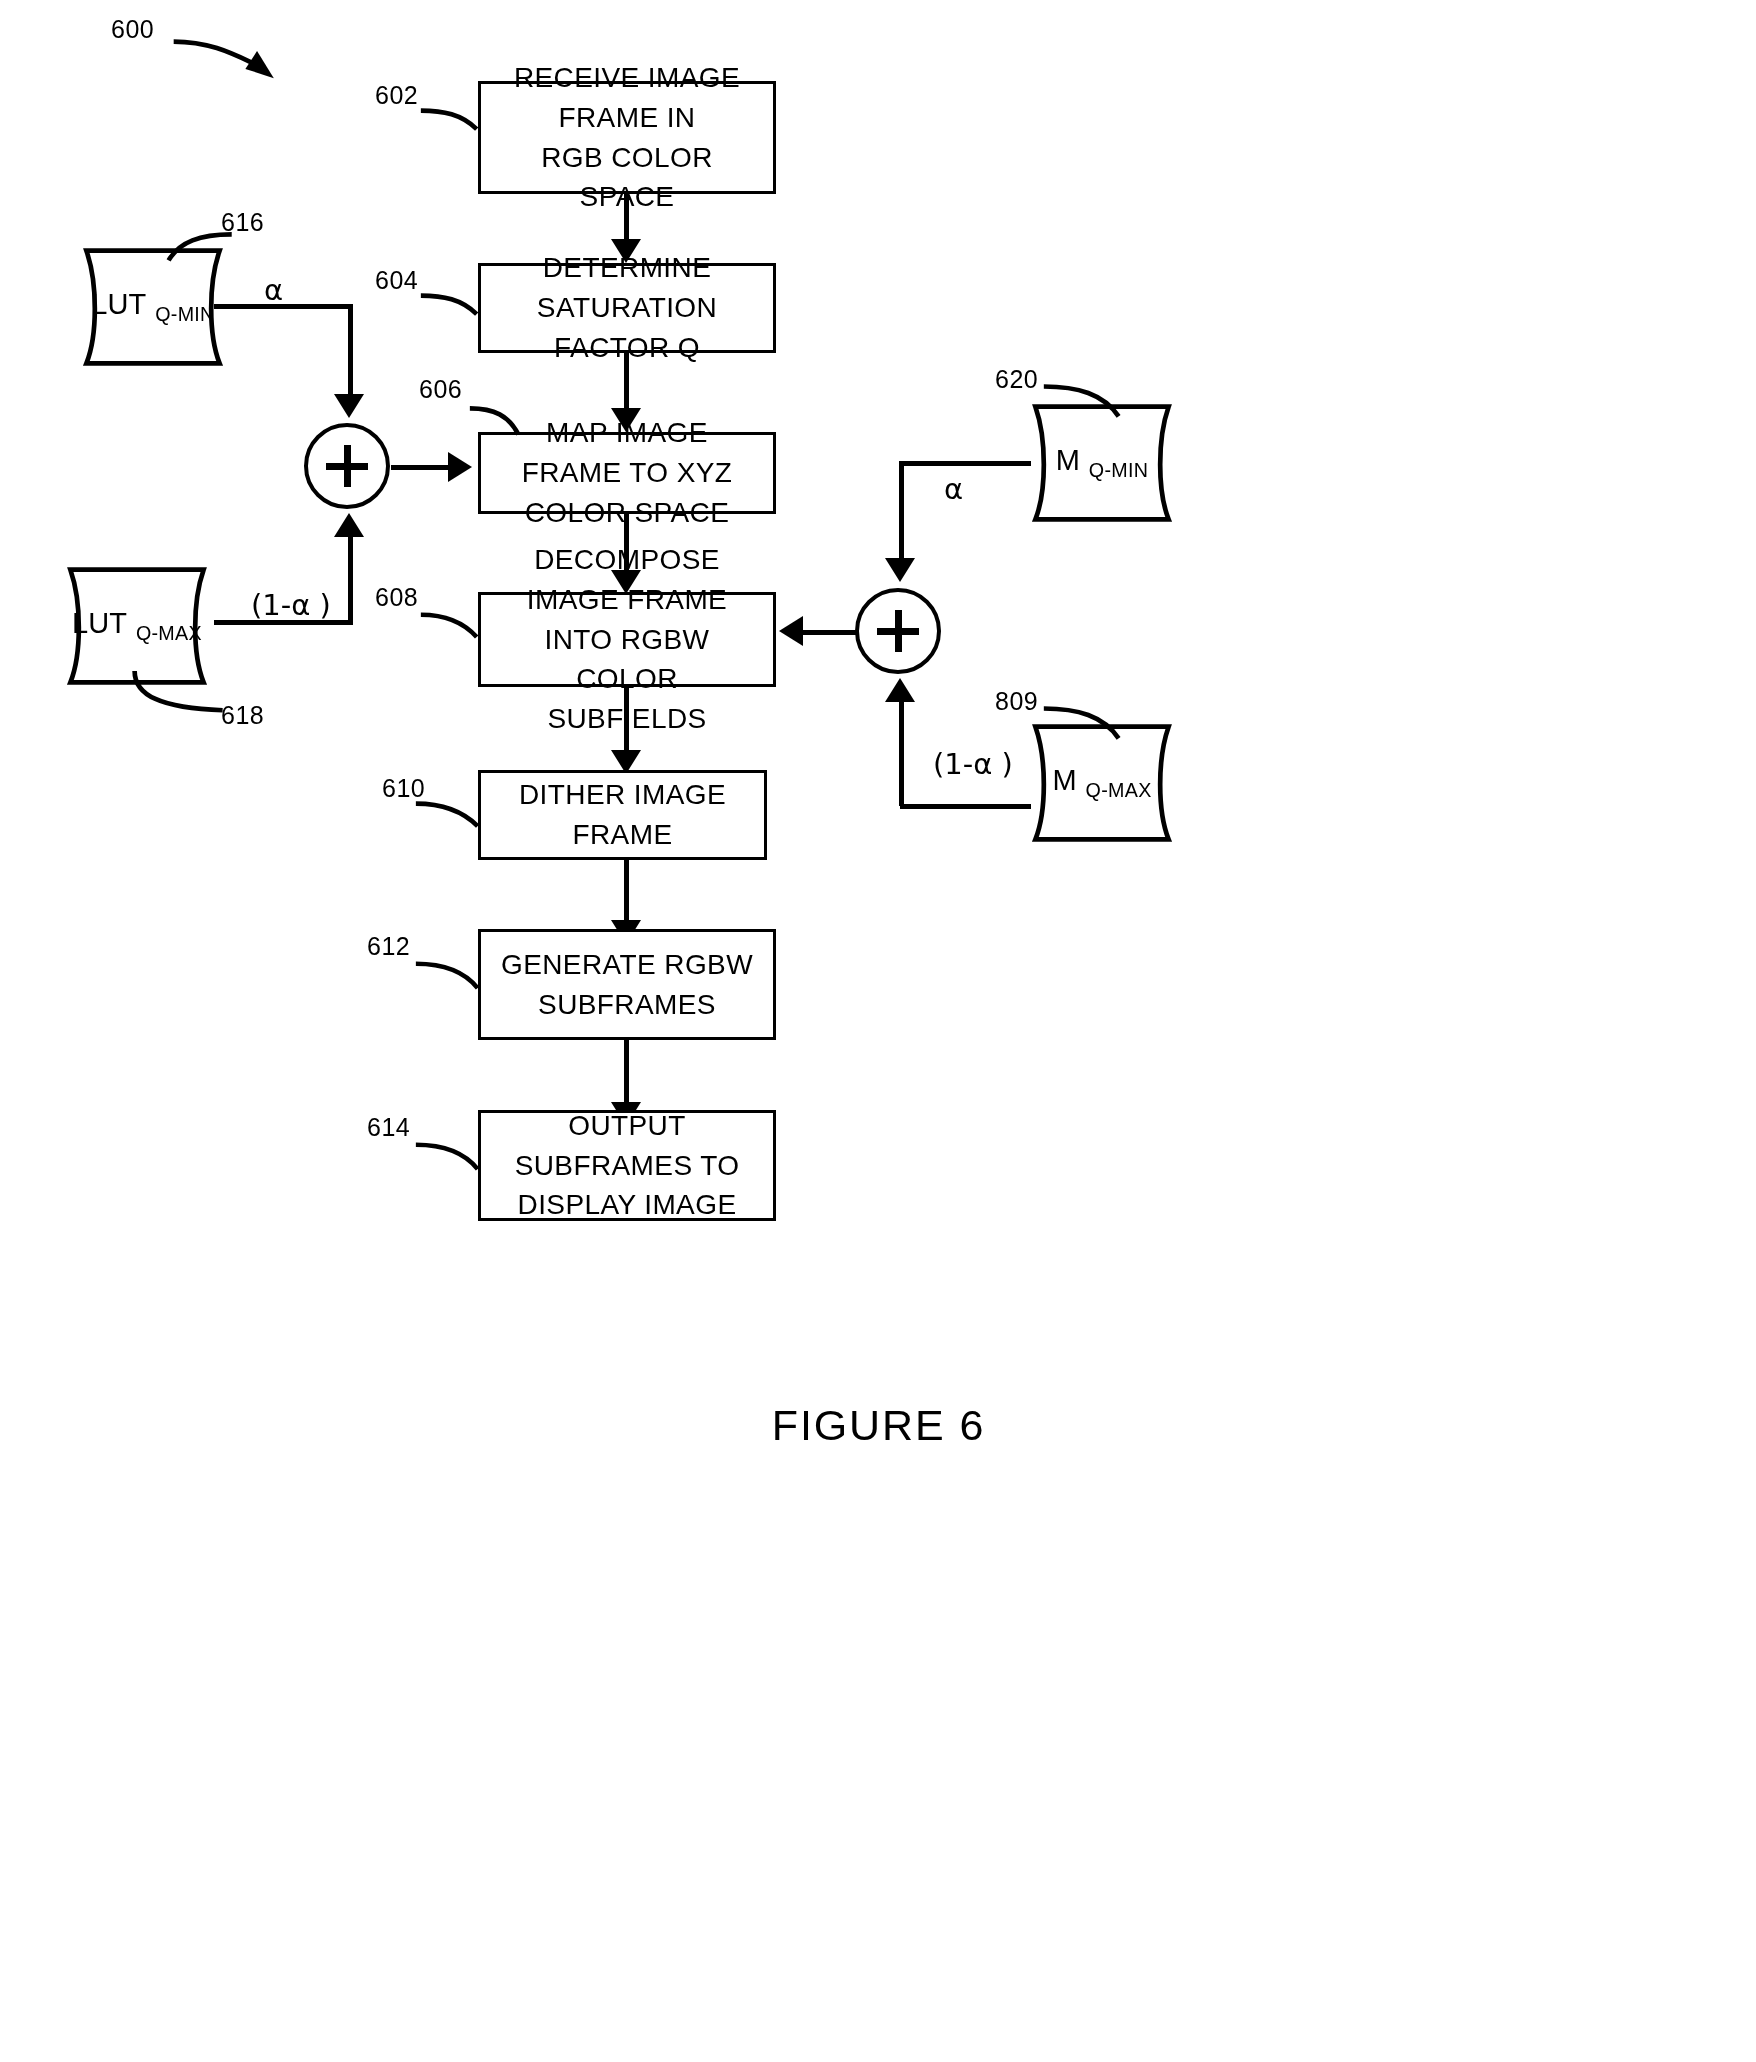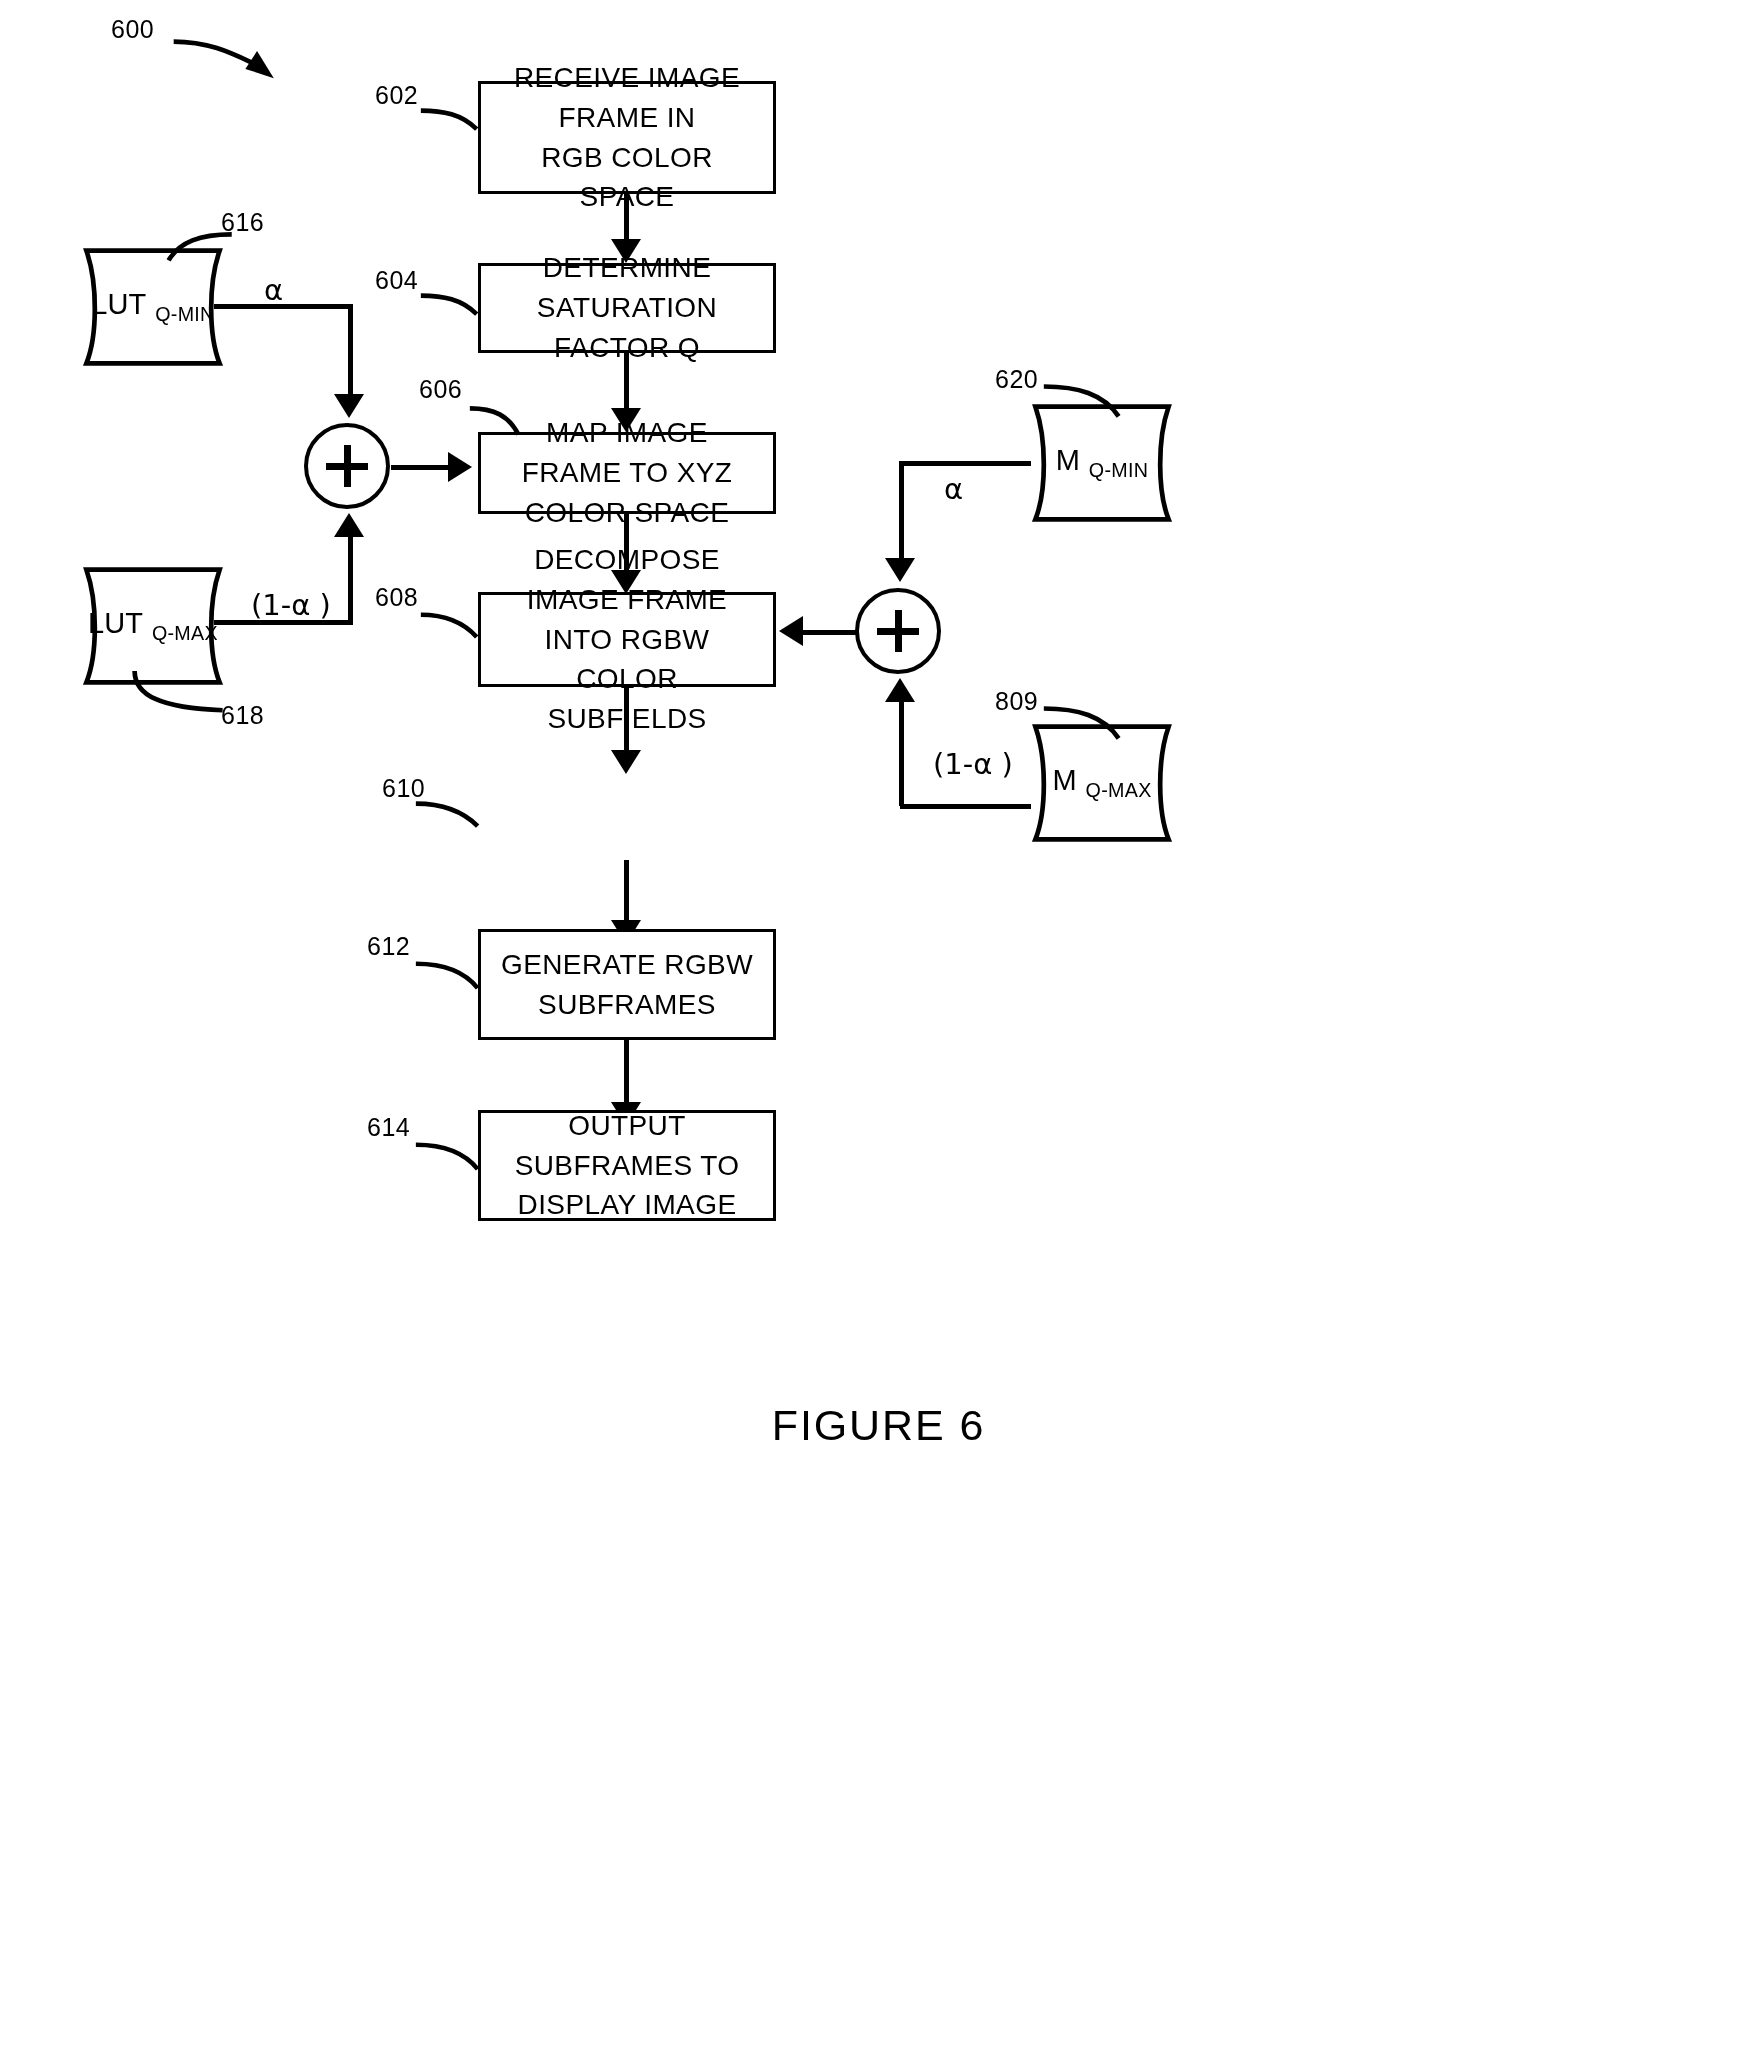--- a/index.html
+++ b/index.html
@@ -159,20 +159,25 @@
     </div>
   </div>
   <div class="reflabel" style="left:375px;top:583px;">608</div>
   <svg class="leader" style="left:419px;top:594px;" width="67" height="47" viewBox="0 0 72 50">
     <path d="M2,22 C26,22 46,28 62,46" stroke="#000" stroke-width="5" fill="none"></path>
   </svg>
 
   <div class="line vline" style="left:624px;top:687px;height:77px;"></div>
   <div class="arrow-d" style="left:611px;top:750px;"></div>
 
+  <div class="box" style="left:478px;top:770px;width:289px;height:90px;">
+    <div>
+      <span>DITHER IMAGE FRAME</span>
+    </div>
+  </div>
   <div class="reflabel" style="left:367px;top:774px;margin-left:15px;">610</div>
   <svg class="leader" style="left:414px;top:783px;" width="73" height="47" viewBox="0 0 78 50">
     <path d="M2,22 C28,22 50,28 68,46" stroke="#000" stroke-width="5" fill="none"></path>
   </svg>
 
   <div class="line vline" style="left:624px;top:860px;height:77px;"></div>
   <div class="arrow-d" style="left:611px;top:920px;"></div>
 
   <div class="box" style="left:478px;top:929px;width:298px;height:111px;">
     <div>
@@ -205,21 +210,21 @@
     </svg>
     <div class="db-label">
       <span>LUT</span><sub>Q-MIN</sub>
     </div>
   </div>
   <div class="reflabel" style="left:221px;top:208px;">616</div>
   <svg class="leader" style="left:131px;top:227px;" width="103" height="39" viewBox="0 0 110 42">
     <path d="M108,8 C74,8 52,16 40,36" stroke="#000" stroke-width="5" fill="none"></path>
   </svg>
 
-  <div class="db" style="left:77px;top:564px;width:152px;height:124px;text-decoration:underline;">
+  <div class="db" style="left:61px;top:564px;width:152px;height:124px;text-decoration:underline;">
     <svg width="152" height="124" viewBox="0 0 162 132">
       <path d="M10,6 L152,6 C140,40 140,96 152,126 L10,126 C22,96 22,40 10,6 Z" stroke="#000" stroke-width="5" fill="#fff"></path>
     </svg>
     <div class="db-label">
       <span>LUT</span><sub>Q-MAX</sub>
     </div>
   </div>
   <div class="reflabel" style="left:221px;top:701px;">618</div>
   <svg class="leader" style="left:129px;top:667px;" width="103" height="49" viewBox="0 0 110 52">
     <path d="M6,4 C6,30 34,44 100,46" stroke="#000" stroke-width="5" fill="none"></path>

